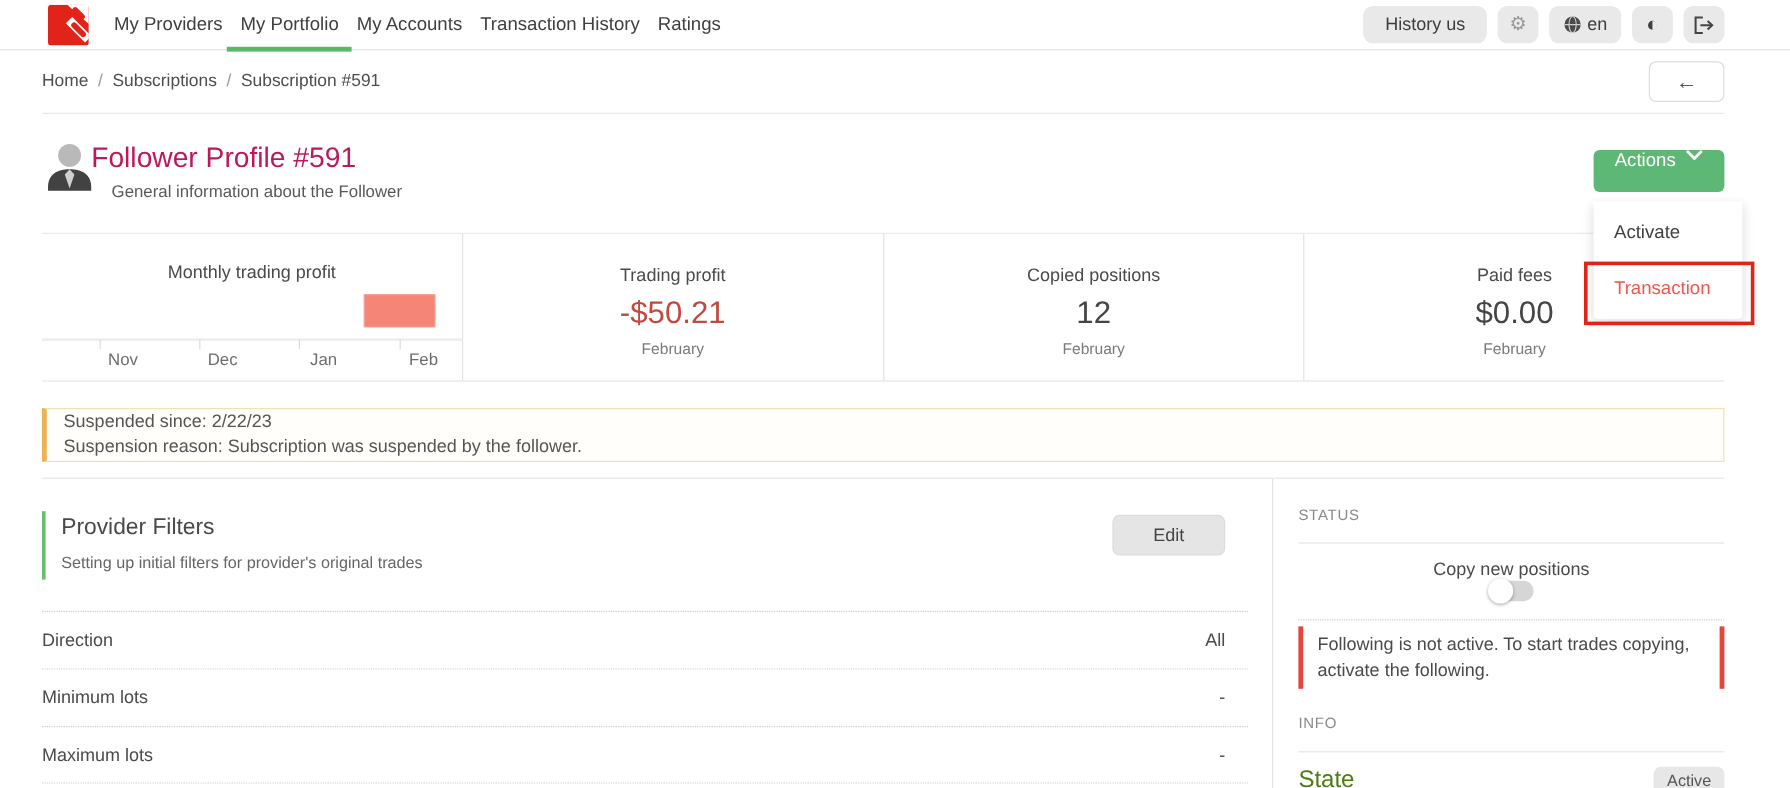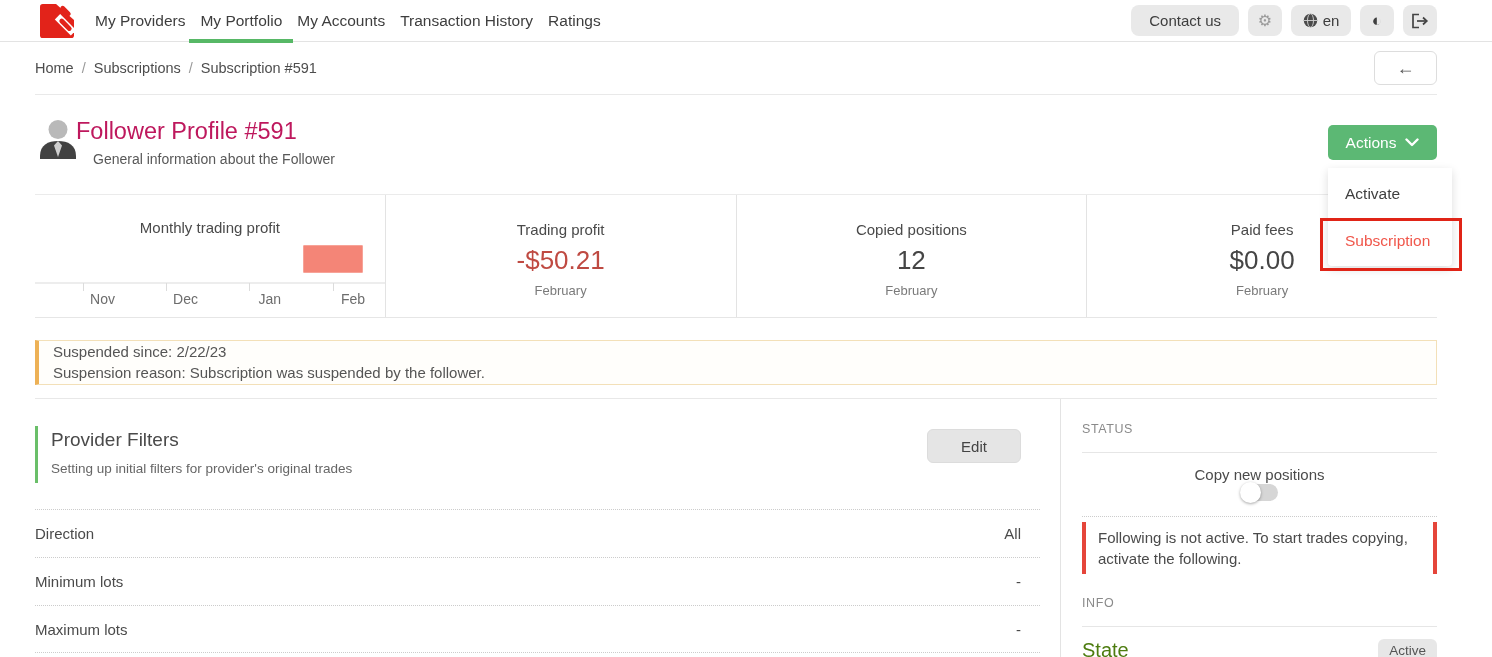--- a/index.html
+++ b/index.html
@@ -35,21 +35,21 @@
   .back-btn { width:63px; height:34px; background:#fff; border:1px solid #ddd; border-radius:6px;
               color:#555; font-size:18px; display:flex; align-items:center; justify-content:center; cursor:pointer; }
 
   
   .profile-head { position:absolute; top:95px; left:35px; width:1402px; height:99px; }
   .avatar { position:absolute; left:0; top:21px; width:46px; height:46px; }
   .page-title { position:absolute; left:41px; top:23px; font-size:23.5px; color:#be185d; }
   .page-sub { position:absolute; left:58px; top:56px; font-size:14px; color:#585858; }
   .actions-btn { position:absolute; right:0; top:30px; width:109px; height:35px; background:#5cb874;
                  border:none; border-radius:5px; color:#fff; font-size:15.5px; font-family:inherit;
-                 display:flex; align-items:center; justify-content:center; gap:9px; cursor:pointer; }
+                 display:flex; align-items:flex-start; justify-content:center; gap:9px; cursor:pointer; }
 
   
   .stats-row { position:absolute; top:194px; left:35px; width:1402px; height:124px;
                border-top:1px solid #ebebeb; border-bottom:1px solid #e6e6e6; display:flex; }
   .stat-cell { flex:1 1 0; position:relative; border-right:1px solid #e3e3e3; }
   .stat-cell:last-child { border-right:none; }
   .chart-title { position:absolute; top:24px; left:0; right:0; text-align:center; font-size:15px; color:#4a4a4a; }
   .chart-bar { position:absolute; left:268px; top:50px; width:60px; height:28px;
                background:#f48577; border:1px solid #f7a398; border-radius:1px; }
   .chart-axis { position:absolute; left:0; right:0; top:87px; height:2px; background:#ededed; }
@@ -124,21 +124,21 @@
       <line x1="23" y1="18" x2="31" y2="26" stroke="#e2231a" stroke-width="5" stroke-linecap="round"></line>
     </svg>
     <div class="nav-links">
       <span class="nav-link">My Providers</span>
       <span class="nav-link active">My Portfolio</span>
       <span class="nav-link">My Accounts</span>
       <span class="nav-link">Transaction History</span>
       <span class="nav-link">Ratings</span>
     </div>
     <div class="nav-right">
-      <button class="pill-btn text">Contact us</button>
+      <button class="pill-btn text">History us</button>
       <button class="pill-btn icon">
         <span class="gear-glyph">⚙</span>
       </button>
       <button class="pill-btn lang">
         <svg width="15" height="15" viewBox="0 0 16 16">
           <circle cx="8" cy="8" r="7.2" fill="#4a4a4a"></circle>
           <ellipse cx="8" cy="8" rx="3.2" ry="7.2" fill="none" stroke="#cfcfcf" stroke-width="1"></ellipse>
           <line x1="0.8" y1="8" x2="15.2" y2="8" stroke="#cfcfcf" stroke-width="1"></line>
         </svg>
         <span>en</span>
@@ -263,17 +263,17 @@
       <div class="state-row">
         <span class="state-label">State</span>
         <span class="badge">Active</span>
       </div>
 
     </div>
   </div>
 
   <div class="dropdown">
     <div class="dropdown-item">Activate</div>
-    <div class="dropdown-item danger">Subscription</div>
+    <div class="dropdown-item danger">Transaction</div>
   </div>
   <div class="annotation"></div>
 
 </div>
 
 </body></html>

